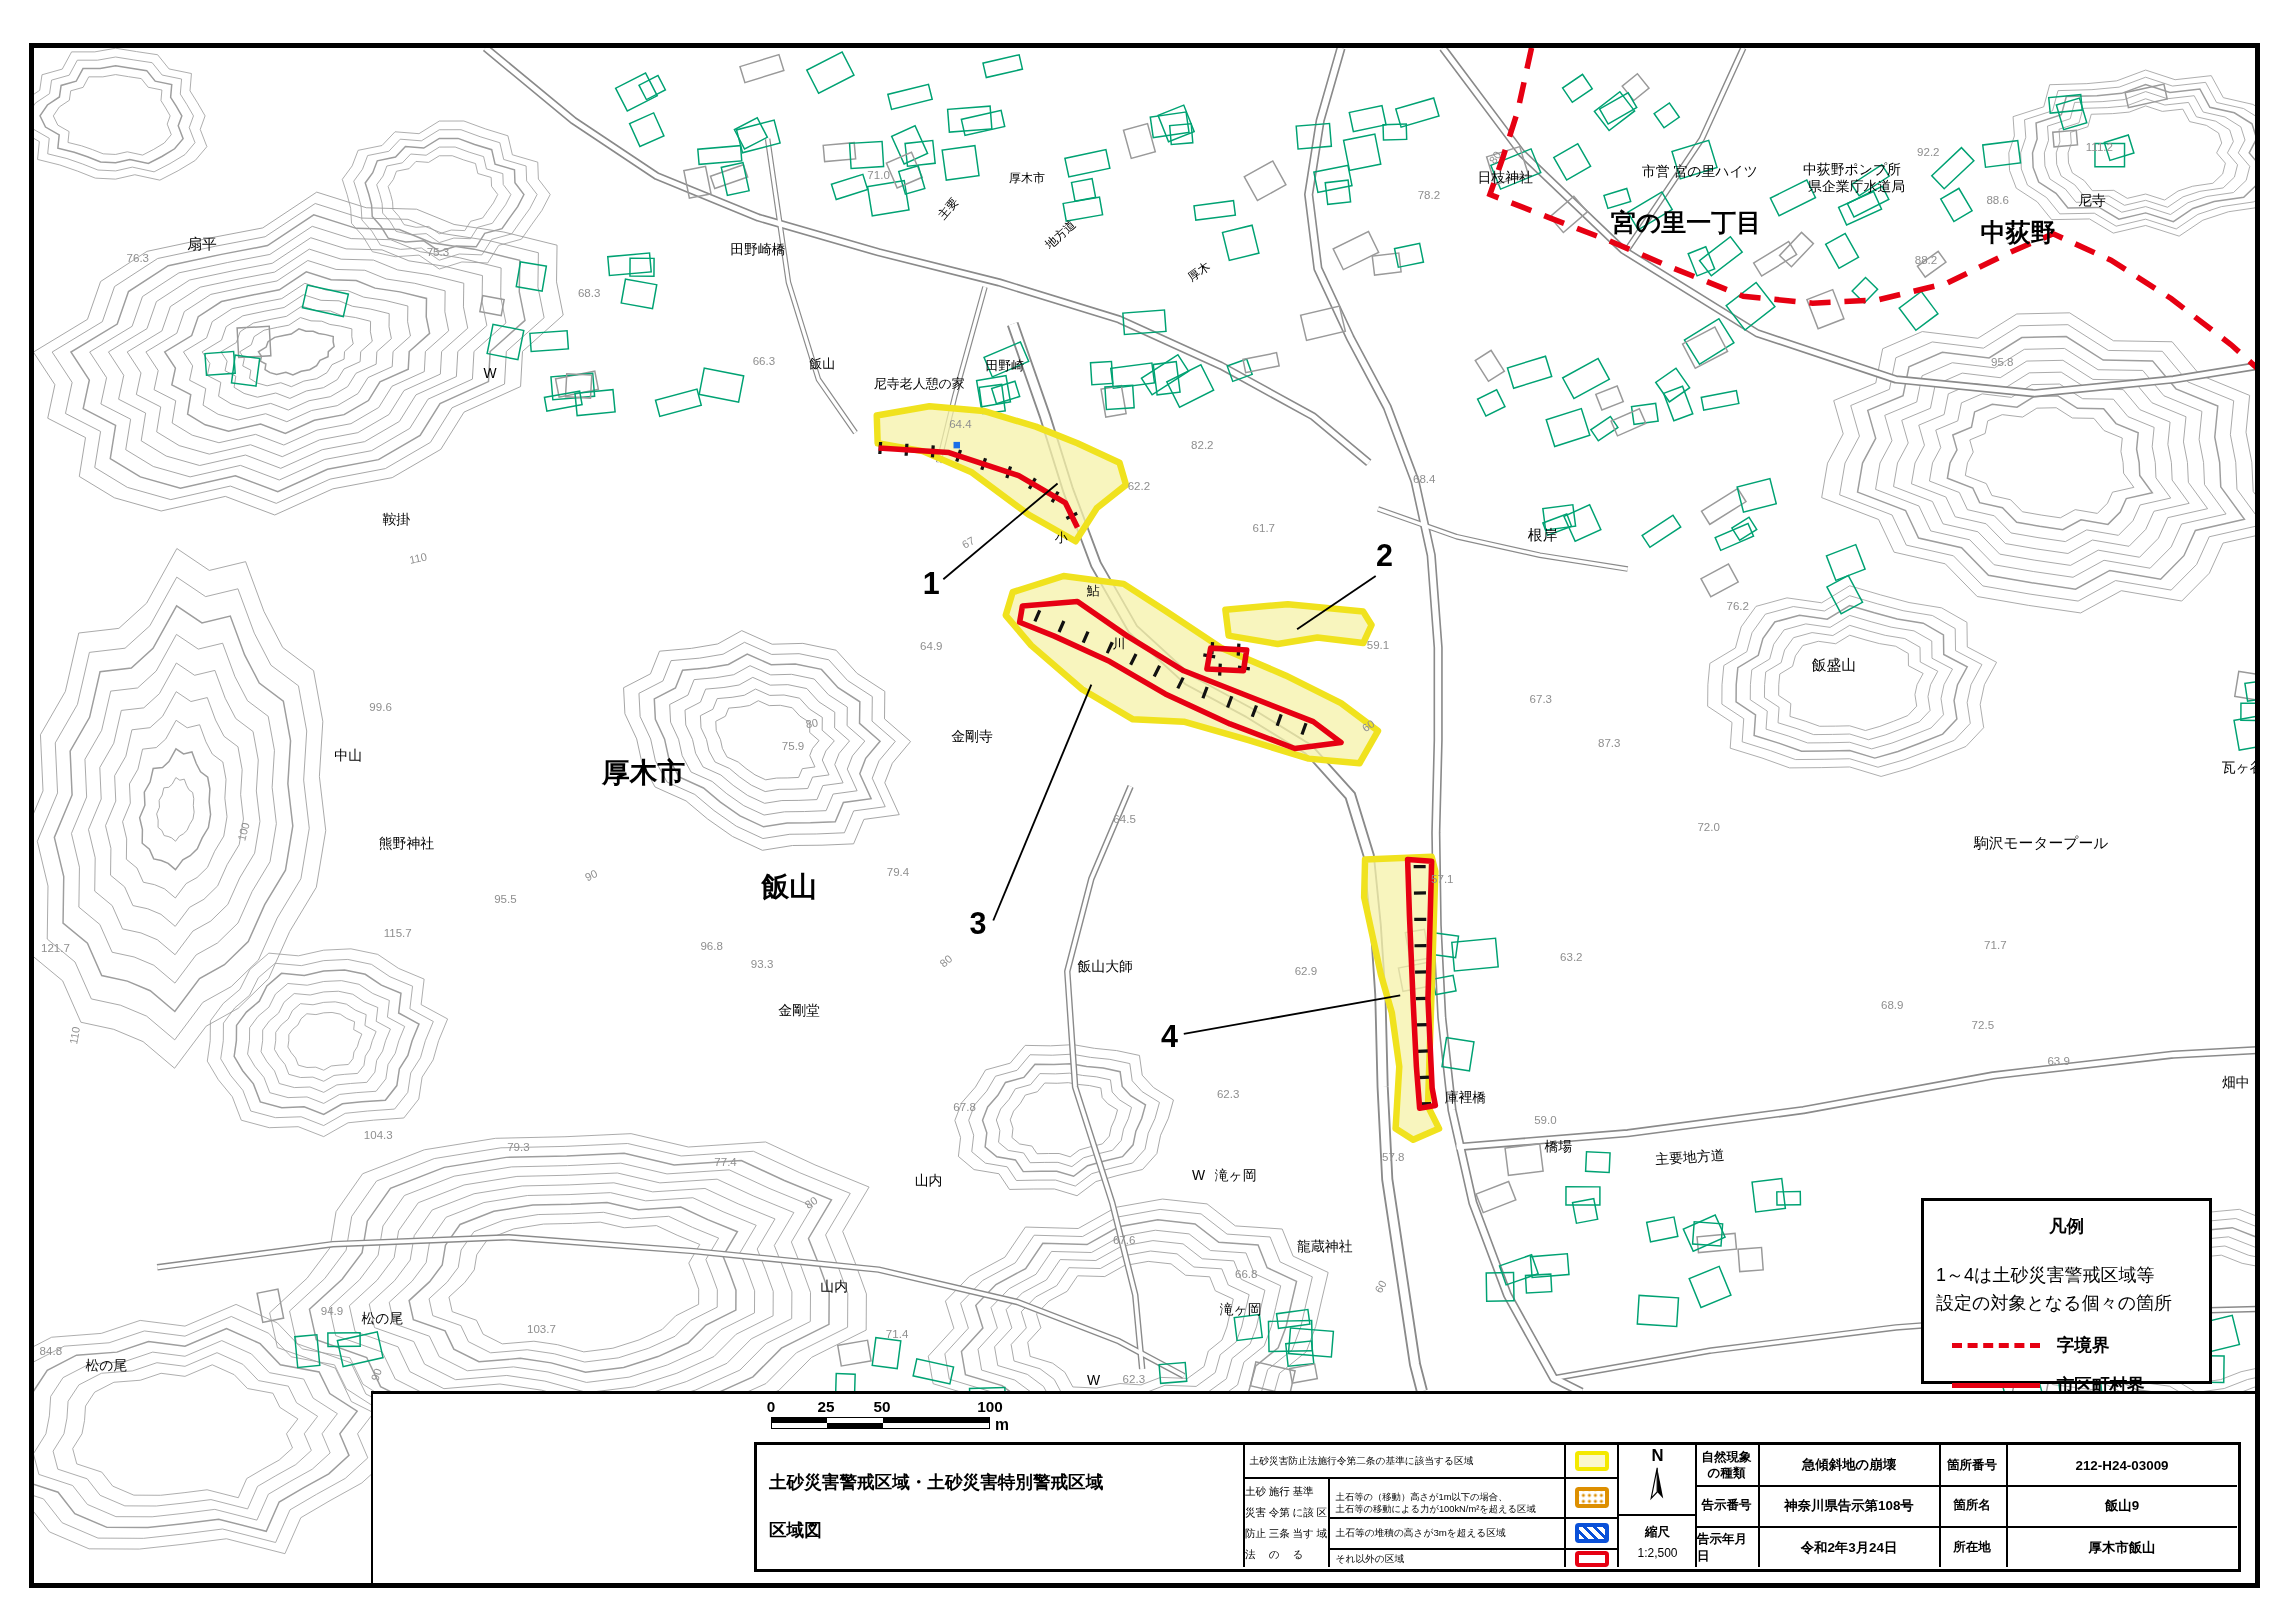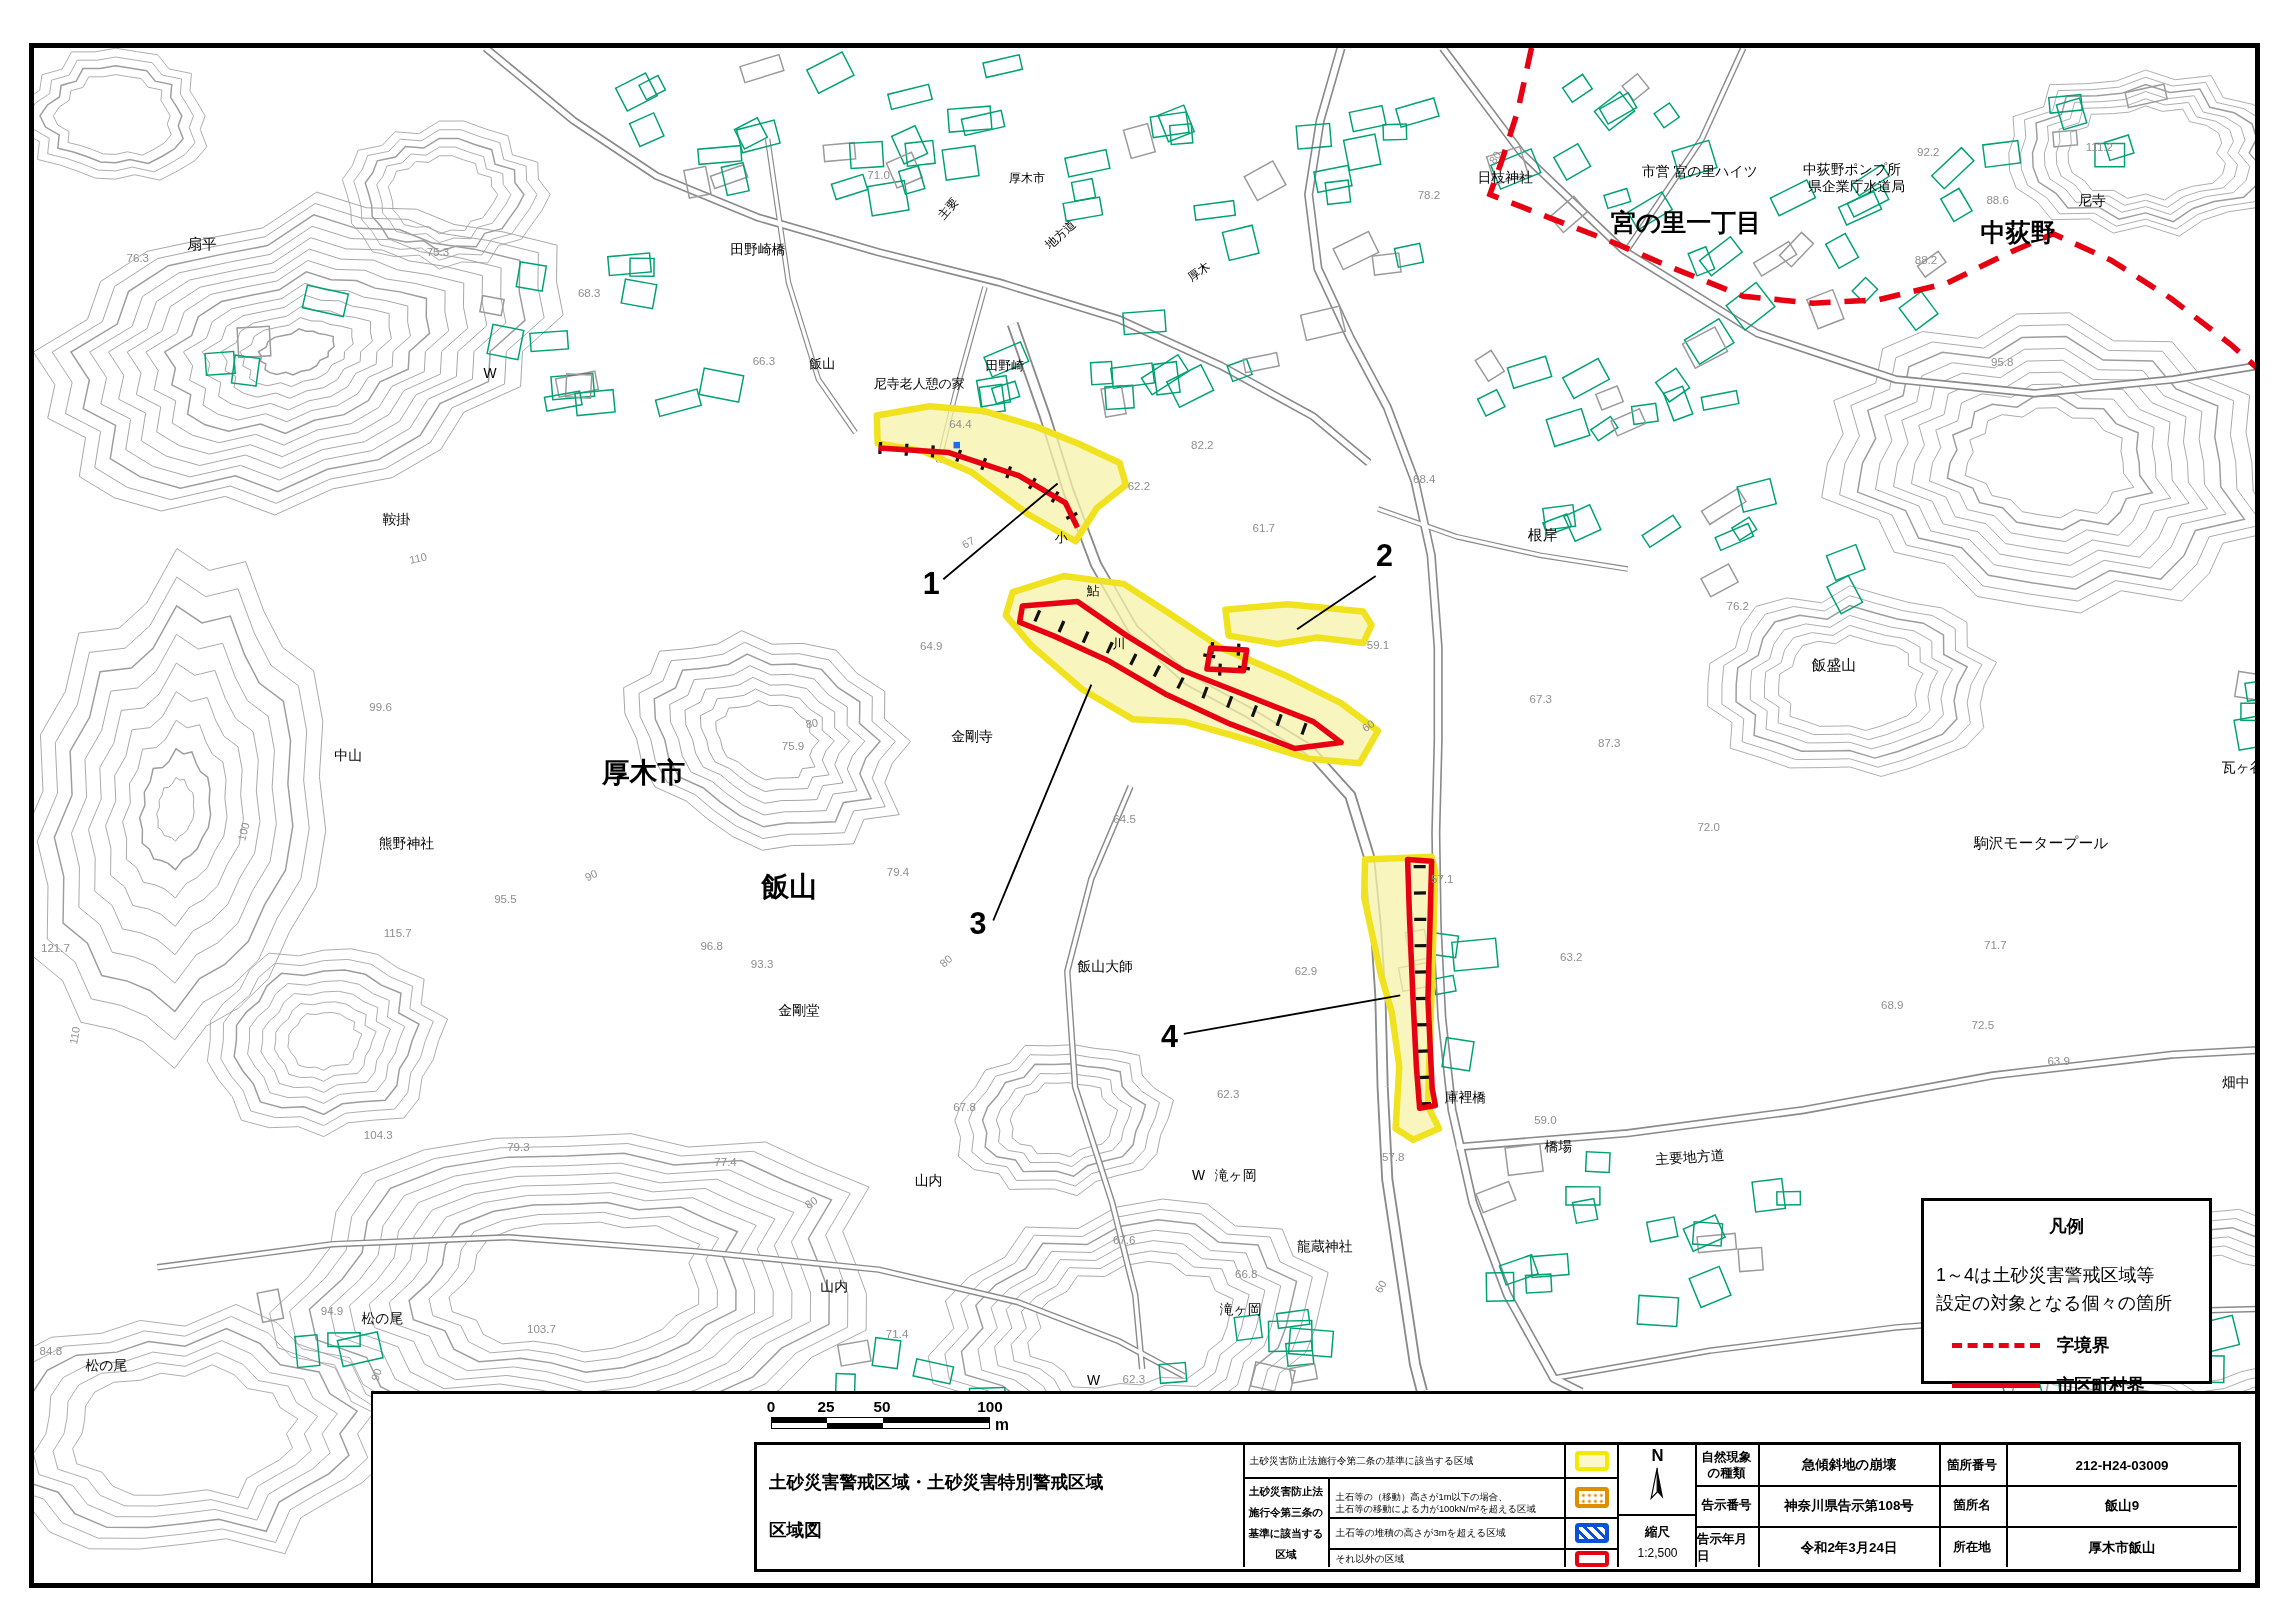--- a/index.html
+++ b/index.html
@@ -28,21 +28,21 @@
   .lg-solid{width:88px;border-top:5.1px solid #e60012;margin-right:16.7px;}
   .lg-label{font-size:17.6px;font-weight:700;}
   
   .btable{position:absolute;left:754px;top:1442px;width:1487px;height:130px;background:#fff;
           border:3.7px solid #000;box-sizing:border-box;z-index:3;}
   .cell{position:absolute;display:flex;align-items:center;justify-content:center;color:#000;box-sizing:border-box;}
   .vline{position:absolute;width:2.3px;background:#000;}
   .hline{position:absolute;height:2.3px;background:#000;}
   .maptitle{flex-direction:column;align-items:flex-start;justify-content:space-evenly;padding-left:12px;font-size:17.6px;font-weight:700;}
   .crit{font-size:9.7px;font-weight:500;justify-content:flex-start;padding-left:4.6px;text-align:left;line-height:1.35;}
-  .group{flex-direction:column;font-size:10.6px;font-weight:700;line-height:2.0;}
+  .group{font-size:10.6px;font-weight:400;line-height:2.0;}
   .sw{width:34px;height:20.4px;box-sizing:border-box;border-radius:3.7px;}
   .sw-yellow{border:4.2px solid #f4e900;background:#fbf8cc;}
   .sw-orange{border:4.2px solid #dd8f00;background:#fff;background-image:radial-gradient(#dd8f00 1.4px,transparent 1.7px);background-size:6px 6px;background-position:1.4px 1.4px;}
   .sw-blue{border:4.2px solid #0a50d8;background:repeating-linear-gradient(45deg,#fff 0 4.2px,#0a50d8 4.2px 7px);}
   .sw-red{border:4.2px solid #e60012;background:#fff;}
   .ncell{flex-direction:column;justify-content:flex-start;padding-top:2.8px;}
   .ncell .nletter{font-size:16.7px;font-weight:700;line-height:1;}
   .scell{flex-direction:column;}
   .scell .slabel{font-size:12.5px;font-weight:700;}
   .scell .svalue{font-size:12px;font-weight:400;margin-top:4.6px;}

